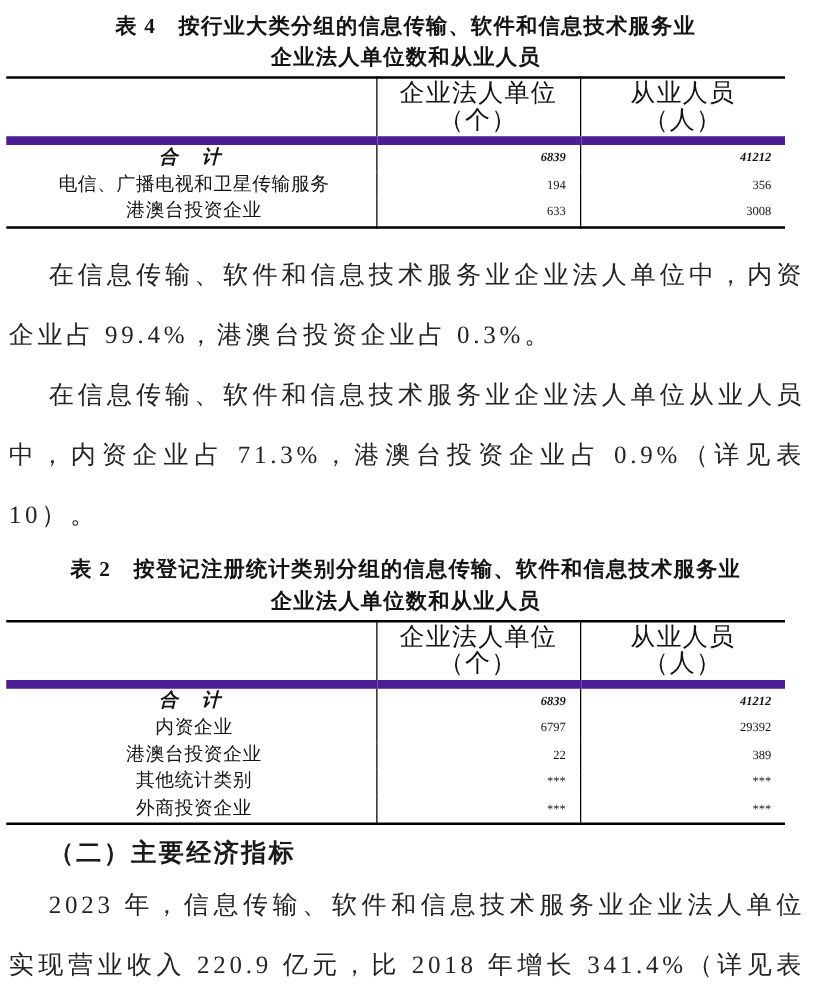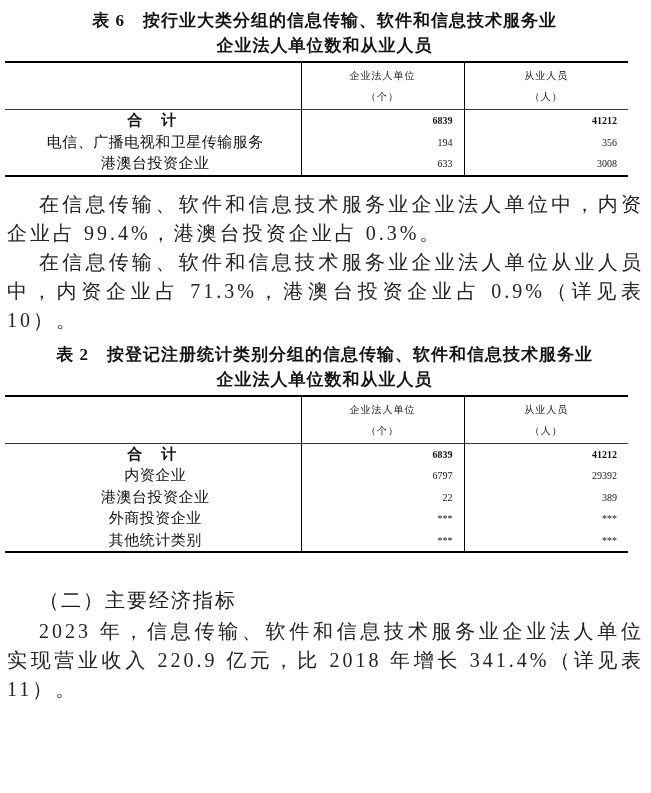--- a/index.html
+++ b/index.html
@@ -40,27 +40,27 @@
     border-top: 2.5px solid #000;
     border-bottom: 2.5px solid #000;
     color: #141414;
   }
   table.stat-table col.c1 { width: 296px; }
   table.stat-table col.c2 { width: 163px; }
   table.stat-table col.c3 { width: 164px; }
 
   table.stat-table thead th {
     font-weight: normal;
-    font-size: 10px;
+    font-size: 20px;
     letter-spacing: 1px;
     text-align: center;
     vertical-align: middle;
     height: 44px;
     padding: 1px 0;
-    border-bottom: 1px solid #4c1d95;
+    border-bottom: 7px solid #4c1d95;
     line-height: 21px;
   }
   table.stat-table th.vline,
   table.stat-table td.vline {
     border-left: 1px solid #000;
   }
   table.stat-table tbody td {
     height: 21.5px;
     font-size: 15px;
     line-height: 21.5px;
@@ -73,58 +73,59 @@
     padding-left: 5px;
     letter-spacing: 0.5px;
   }
   table.stat-table td.num {
     text-align: right;
     padding-right: 11px;
     font-size: 10px;
   }
   table.stat-table tr.total-row td {
     font-weight: bold;
+    font-style: italic;
   }
   table.stat-table tr.total-row td.lbl {
     text-align: center;
     padding-left: 0;
     letter-spacing: 2px;
   }
 
   
   .para {
     width: 637px;
     margin: 0 0 0 2px;
     font-size: 20px;
-    line-height: 29px;
+    line-height: 48px;
     letter-spacing: 3px;
     text-align: justify;
     text-indent: 32px;
     color: #242424;
   }
   .para-block { margin-top: 13px; }
   .t10-title-block { margin-top: 7px; }
 
   .section-heading {
-    margin: 30px 0 0 2px;
+    margin: 6px 0 0 2px;
     font-size: 20px;
     line-height: 34px;
-    font-weight: normal;
+    font-weight: bold;
     letter-spacing: 2px;
     text-indent: 32px;
     color: #1a1a1a;
   }
 </style>
 </head>
 <body>
 
 <div class="page">
 
   <div class="tbl-title">
-    <div>表 6　按行业大类分组的信息传输、软件和信息技术服务业</div>
+    <div>表 4　按行业大类分组的信息传输、软件和信息技术服务业</div>
     <div>企业法人单位数和从业人员</div>
   </div>
 
   <table class="stat-table">
     <colgroup>
         <col class="c1">
         <col class="c2">
         <col class="c3">
       </colgroup>
     <thead>
@@ -196,26 +197,26 @@
         <td class="lbl">内资企业</td>
         <td class="num vline">6797</td>
         <td class="num vline">29392</td>
       </tr>
       <tr>
         <td class="lbl">港澳台投资企业</td>
         <td class="num vline">22</td>
         <td class="num vline">389</td>
       </tr>
       <tr>
+        <td class="lbl">其他统计类别</td>
+        <td class="num vline">***</td>
+        <td class="num vline">***</td>
+      </tr>
+      <tr>
         <td class="lbl">外商投资企业</td>
-        <td class="num vline">***</td>
-        <td class="num vline">***</td>
-      </tr>
-      <tr>
-        <td class="lbl">其他统计类别</td>
         <td class="num vline">***</td>
         <td class="num vline">***</td>
       </tr>
     </tbody>
   </table>
 
   <div class="section-heading">（二）主要经济指标</div>
   <p class="para" style="margin-top:0;">2023 年，信息传输、软件和信息技术服务业企业法人单位实现营业收入 220.9 亿元，比 2018 年增长 341.4%（详见表 11）。</p>
 
 </div>

